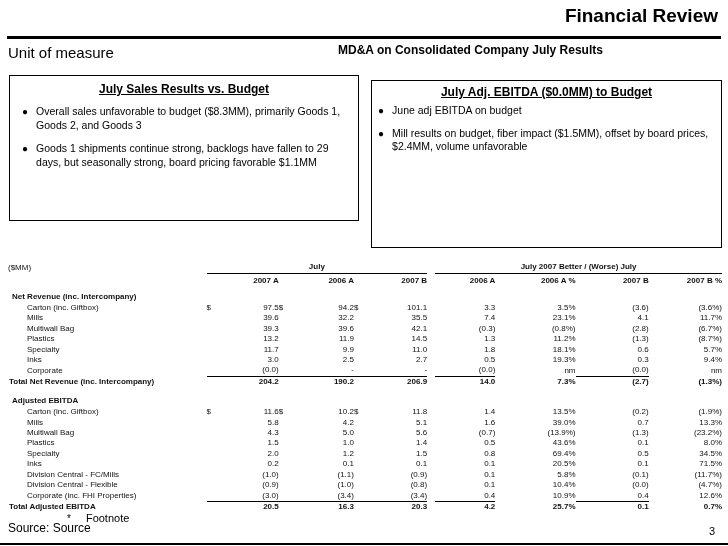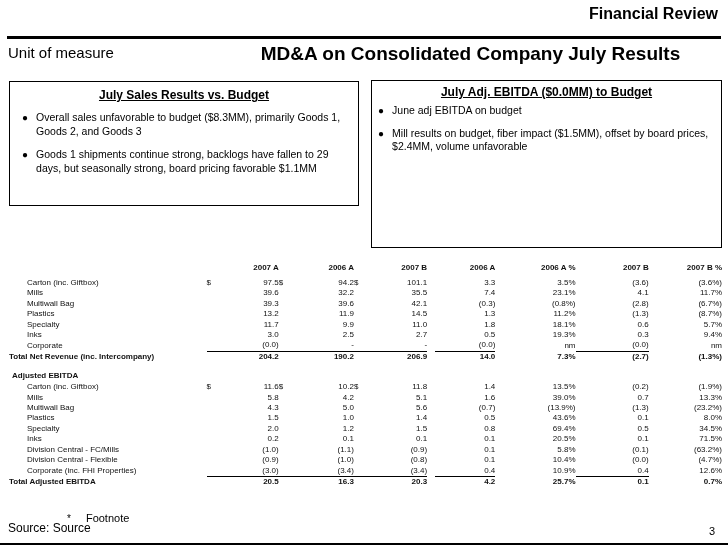--- a/index.html
+++ b/index.html
@@ -1,27 +1,27 @@
 <!DOCTYPE html>
 <html><head>
 <meta charset="utf-8">
 <style>
   * { margin:0; padding:0; box-sizing:border-box; }
   html,body { background:#fff; }
   .slide {
     position:relative; width:728px; height:546px; background:#fff;
     font-family:"Liberation Sans", sans-serif; color:#000; overflow:hidden;
   }
-  .brand { position:absolute; top:5px; right:10px; font-size:16px; font-weight:bold; letter-spacing:0; }
+  .brand { position:absolute; top:5px; right:10px; font-size:19px; font-weight:bold; letter-spacing:0; }
   .hrule { position:absolute; top:36px; left:7px; right:7px; height:3px; background:#000; }
   .unit-label { position:absolute; top:44px; left:8px; font-size:15px; }
-  .slide-title { position:absolute; top:43px; left:225px; right:12px; text-align:center; font-size:19px; font-weight:bold; white-space:nowrap; }
+  .slide-title { position:absolute; top:43px; left:225px; right:12px; text-align:center; font-size:12px; font-weight:bold; white-space:nowrap; }
 
   .box { position:absolute; border:1.5px solid #000; background:#fff; }
-  .box-left  { left:9px;  top:81px; width:350px; height:125px; }
+  .box-left  { left:9px;  top:75px; width:350px; height:146px; }
   .box-right { left:371px; top:80px; width:351px; height:168px; }
   .box-title { text-align:center; font-weight:bold; text-decoration:underline; font-size:12px; margin-top:6px; }
   .box-right .box-title { margin-top:4px; }
   .bullets { margin:9px 8px 0 12px; }
   .bullet { display:flex; gap:8px; font-size:10.5px; line-height:1.3; margin-bottom:10px; }
   .bullet .dot { font-size:10px; line-height:13px; flex:0 0 auto; }
   .box-right .bullets { margin-top:5px; margin-left:6px; }
   .box-right .bullet { margin-bottom:9px; }
 
   .tablewrap { position:absolute; top:261px; left:8px; right:6px; }
@@ -94,34 +94,43 @@
           <col style="width:75px">
           <col style="width:73px">
         <col style="width:8px">
         <col style="width:60px">
           <col style="width:80px">
           <col style="width:73px">
           <col style="width:73px">
       </colgroup>
       <tbody>
           <tr>
+            <td>($MM)</td>
+            <td class="grp" colspan="3">July</td>
+            <td class="gapc"></td>
+            <td class="grp" colspan="4">July 2007 Better / (Worse) July</td>
+          </tr>
+          <tr>
             <td></td>
             <td class="colh">2007 A</td>
             <td class="colh">2006 A</td>
             <td class="colh">2007 B</td>
             <td class="gapc"></td>
             <td class="colh">2006 A</td>
             <td class="colh">2006 A %</td>
             <td class="colh">2007 B</td>
             <td class="colh">2007 B %</td>
           </tr>
           <tr class="spacer">
             <td colspan="9"></td>
           </tr>
           <tr>
+            <td class="secthead" colspan="9">Net Revenue (inc. Intercompany)</td>
+          </tr>
+          <tr>
             <td class="lbl">Carton (inc. Giftbox)</td>
             <td class="vcell">
               <div class="cellflex">
                 <span>$</span>
                 <span class="num">97.5</span>
               </div>
             </td>
             <td class="vcell">
               <div class="cellflex">
                 <span>$</span>
@@ -501,21 +510,21 @@
             <td class="vcell">
               <div class="cellflex">
                 <span></span>
                 <span class="num">(0.9)</span>
               </div>
             </td>
             <td class="gapc"></td>
             <td class="rv">0.1</td>
             <td class="rv">5.8%</td>
             <td class="rv">(0.1)</td>
-            <td class="rv">(63.2%)</td>
+            <td class="rv">(11.7%)</td>
           </tr>
           <tr>
             <td class="lbl">Division Central - Flexible</td>
             <td class="vcell">
               <div class="cellflex">
                 <span></span>
                 <span class="num">(0.9)</span>
               </div>
             </td>
             <td class="vcell">

